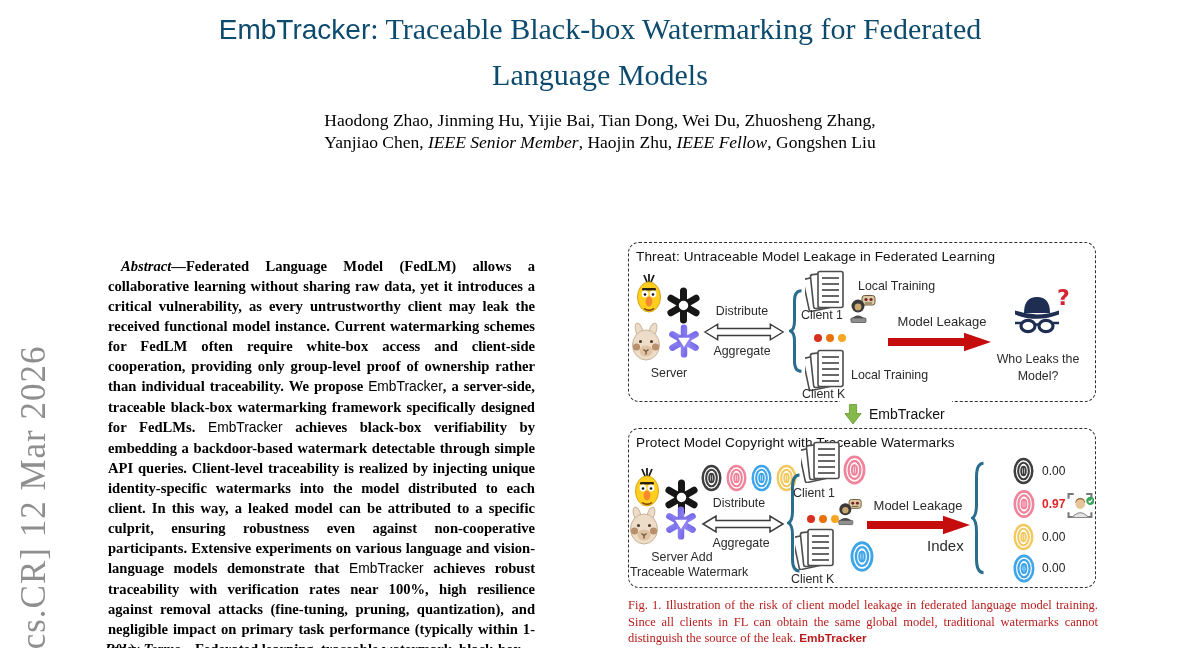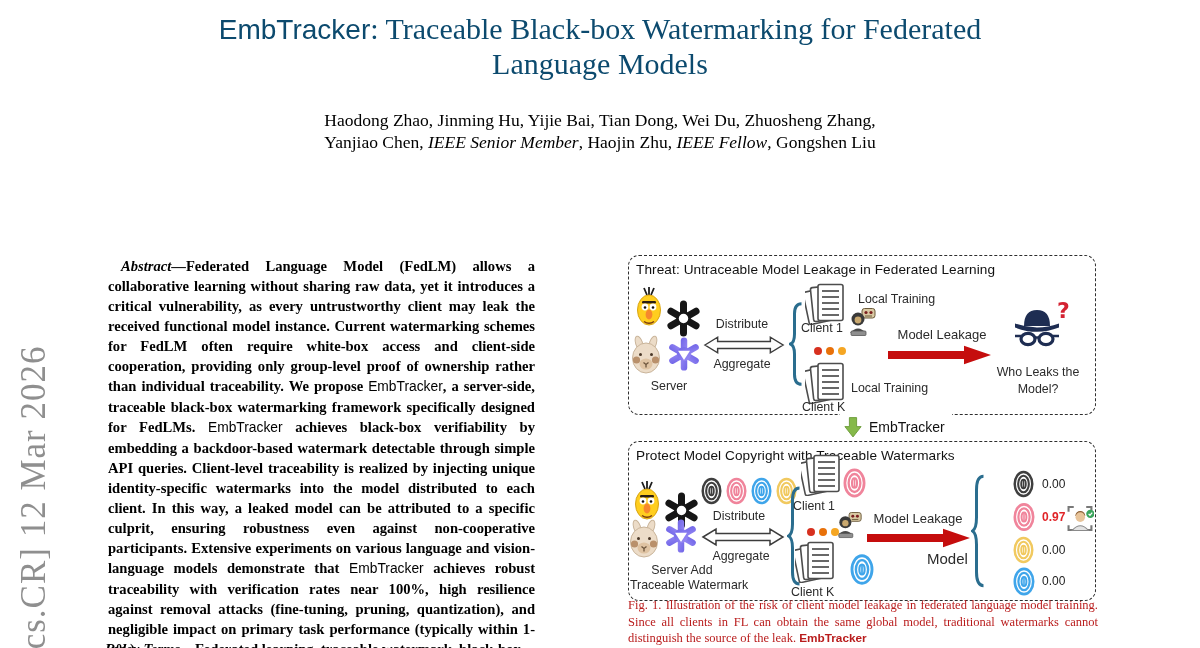--- a/index.html
+++ b/index.html
@@ -7,40 +7,40 @@
         font-family:"Liberation Serif",serif;color:#000;}
 
   
   .arxiv-stamp{position:absolute;left:14px;top:662px;transform:rotate(-90deg);
     transform-origin:0 0;white-space:nowrap;font-family:"Liberation Serif",serif;
     font-size:35px;color:#8f8f8f;letter-spacing:1px;}
 
   
   .title-line{position:absolute;left:0;width:1200px;text-align:center;
     font-family:"Liberation Serif",serif;font-size:30px;color:#0c4a6e;}
-  .t1{top:12px;} .t2{top:47px;}
+  .t1{top:12px;} .t2{top:58px;}
   .brand{font-family:"Liberation Sans","DejaVu Sans",sans-serif;}
   .title-line .brand{font-size:28px;}
   .authors{position:absolute;left:0;width:1200px;text-align:center;
     font-size:17.5px;color:#000;}
   .a1{top:110px;} .a2{top:132px;}
   .it{font-style:italic;}
 
   
   .abstract{position:absolute;left:92px;top:240px;width:459px;}
   .abstract p{margin:16px;font-weight:bold;font-size:14.6px;line-height:20px;
     text-align:justify;text-indent:13px;}
   .abstract .lead{font-style:italic;}
   .abstract .brand{font-weight:400;font-size:13.8px;}
   .index-terms{position:absolute;left:92px;top:639px;width:459px;margin:0;
     font-weight:bold;font-size:14.6px;line-height:20px;text-indent:13px;}
   .index-terms .lead{font-style:italic;}
 
   
-  .figure{position:absolute;left:628px;top:251px;width:470px;height:372px;
+  .figure{position:absolute;left:628px;top:238px;width:470px;height:372px;
     font-family:"Liberation Sans","DejaVu Sans",sans-serif;color:#1c1c1c;}
   .panel{position:absolute;left:0;width:468px;height:160px;
     border:1.6px dashed #2e2e2e;border-radius:11px;background:transparent;box-sizing:border-box;}
   .p1{top:4px;} .p2{top:190px;}
   .fig-title{position:absolute;left:7px;top:6px;font-size:13.6px;color:#111;
     letter-spacing:.1px;white-space:nowrap;}
   .lbl{position:absolute;font-size:12.4px;color:#2b2b2b;white-space:nowrap;}
   .ctr{text-align:center;}
   .icon{position:absolute;}
   .dots{position:absolute;display:flex;gap:4px;}
@@ -347,21 +347,21 @@
         </svg>
       <svg class="icon fp-blue" style="left:221px;top:112px" width="24" height="31" viewBox="0 0 22 28">
           <use href="#sym-fp"></use>
         </svg>
       <div class="lbl" style="left:162px;top:143px">Client K</div>
 
       <div class="lbl ctr" style="left:234px;top:69px;width:110px;font-size:13px">Model Leakage</div>
       <svg class="icon" style="left:238px;top:86px" width="104" height="20" viewBox="0 0 104 20">
           <use href="#sym-redarrow"></use>
         </svg>
-      <div class="lbl" style="left:298px;top:108px;font-size:15px">Model</div>
+      <div class="lbl" style="left:298px;top:108px;font-size:15px">Index</div>
 
       <svg class="brace" style="left:342px;top:32px" width="14" height="114" viewBox="0 0 14 100" preserveAspectRatio="none">
           <use href="#sym-brace"></use>
         </svg>
 
       <svg class="icon fp-gray" style="left:384px;top:28px" width="21" height="28" viewBox="0 0 22 28">
           <use href="#sym-fp"></use>
         </svg>
       <div class="score-val" style="left:413px;top:35px">0.00</div>
 

